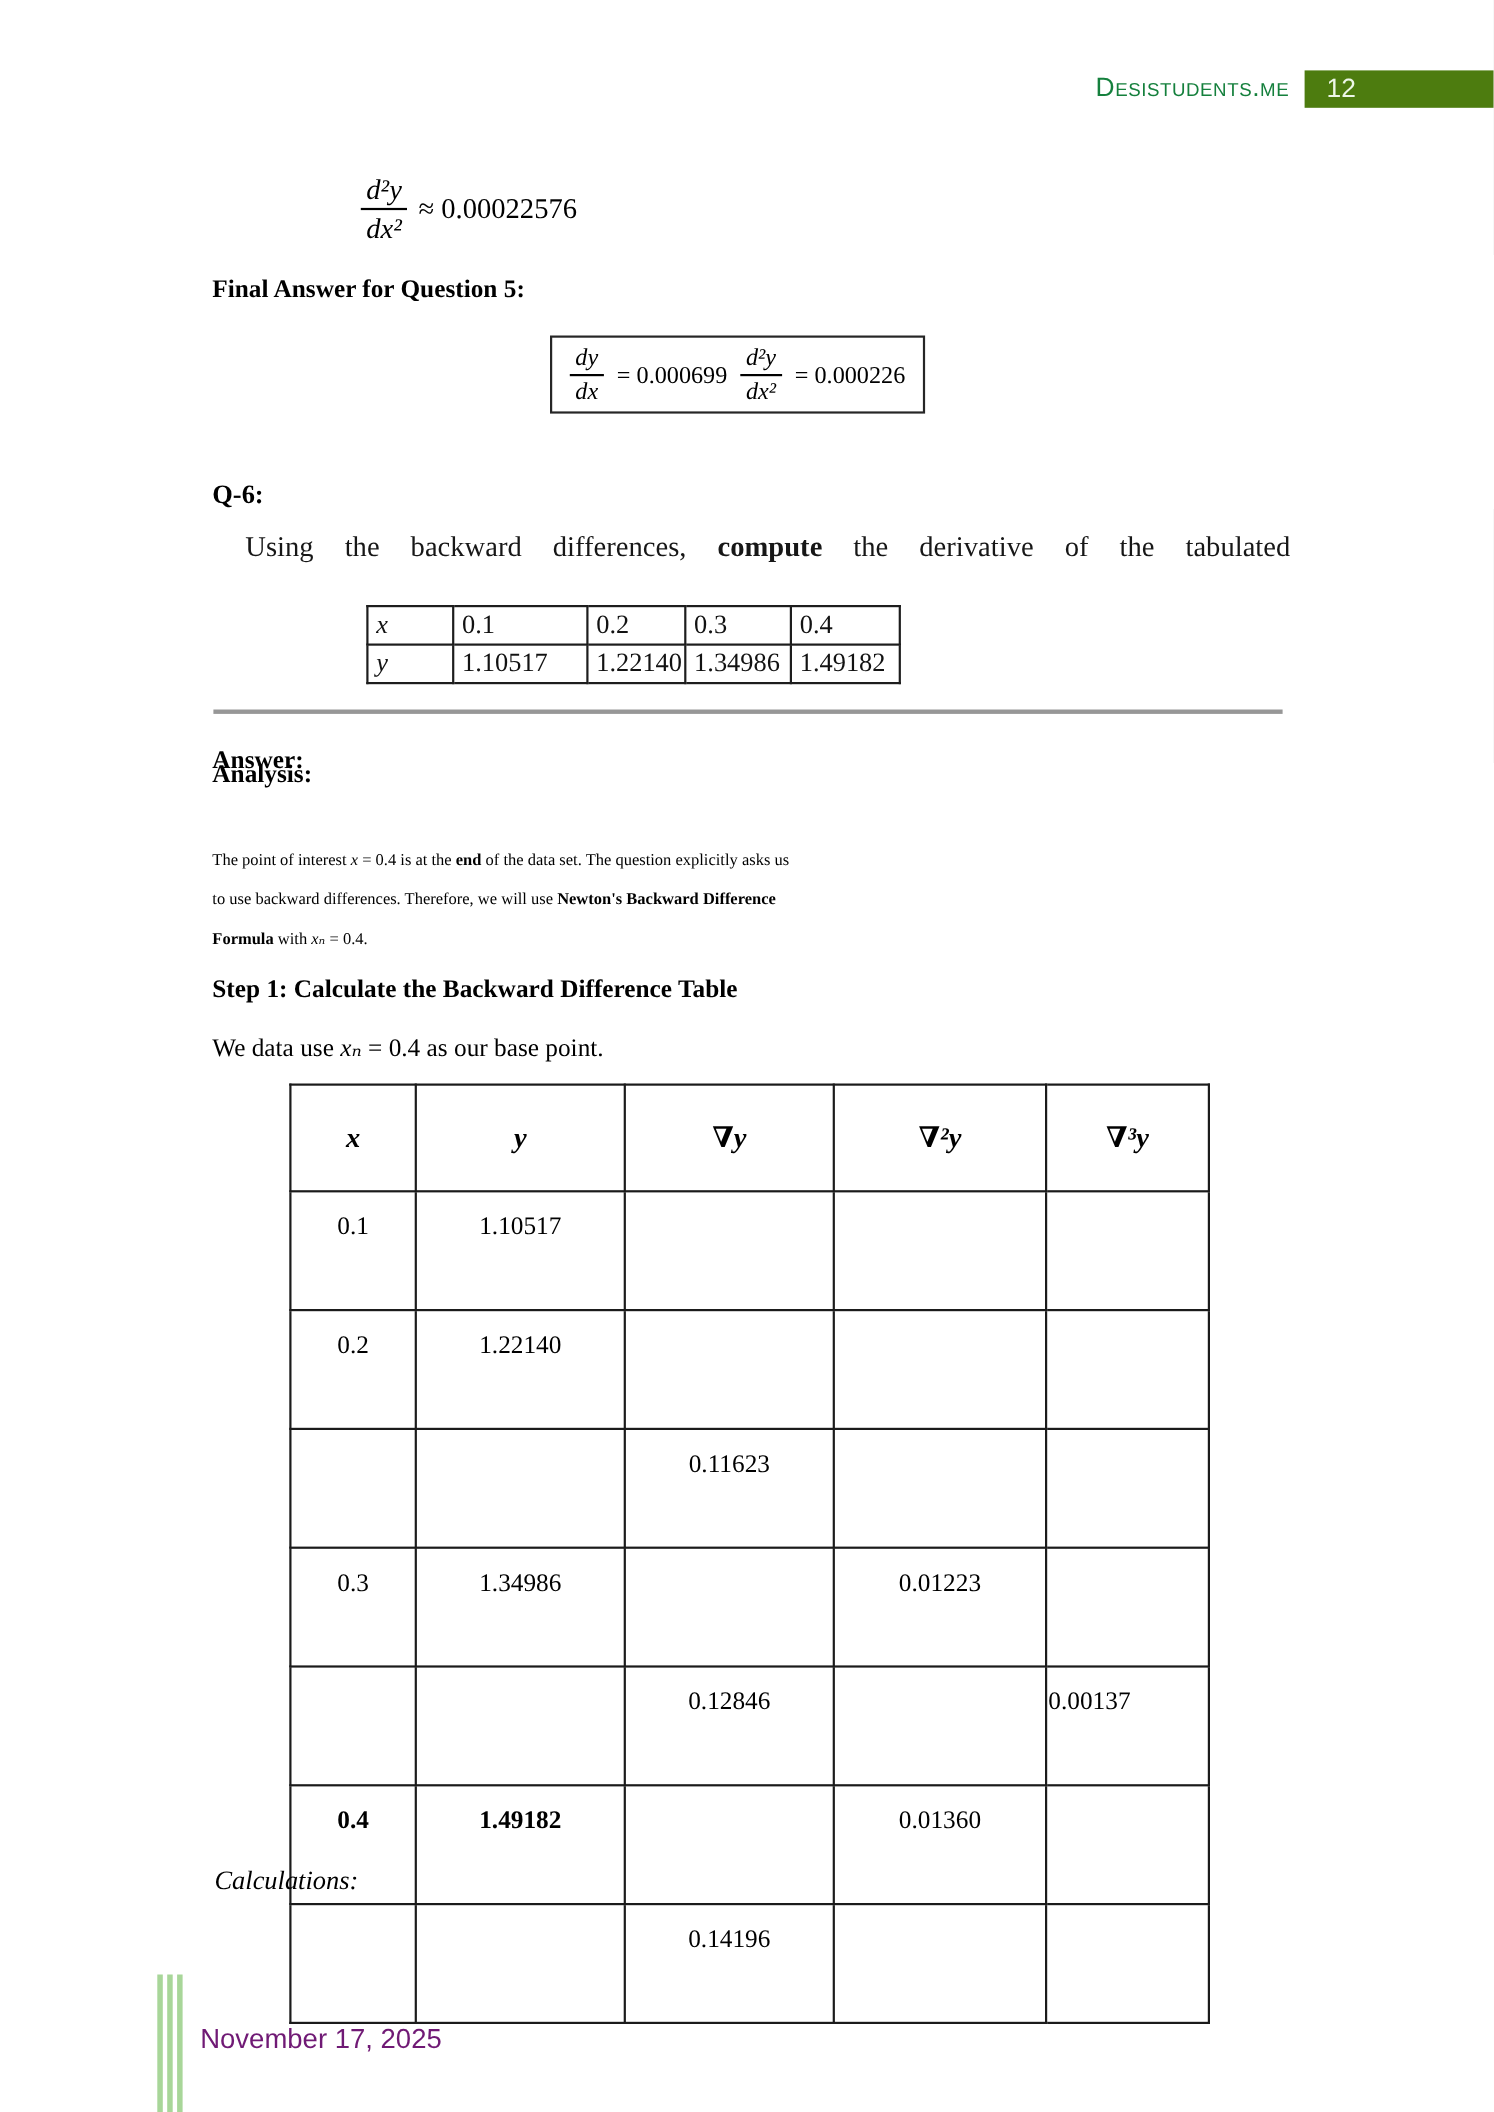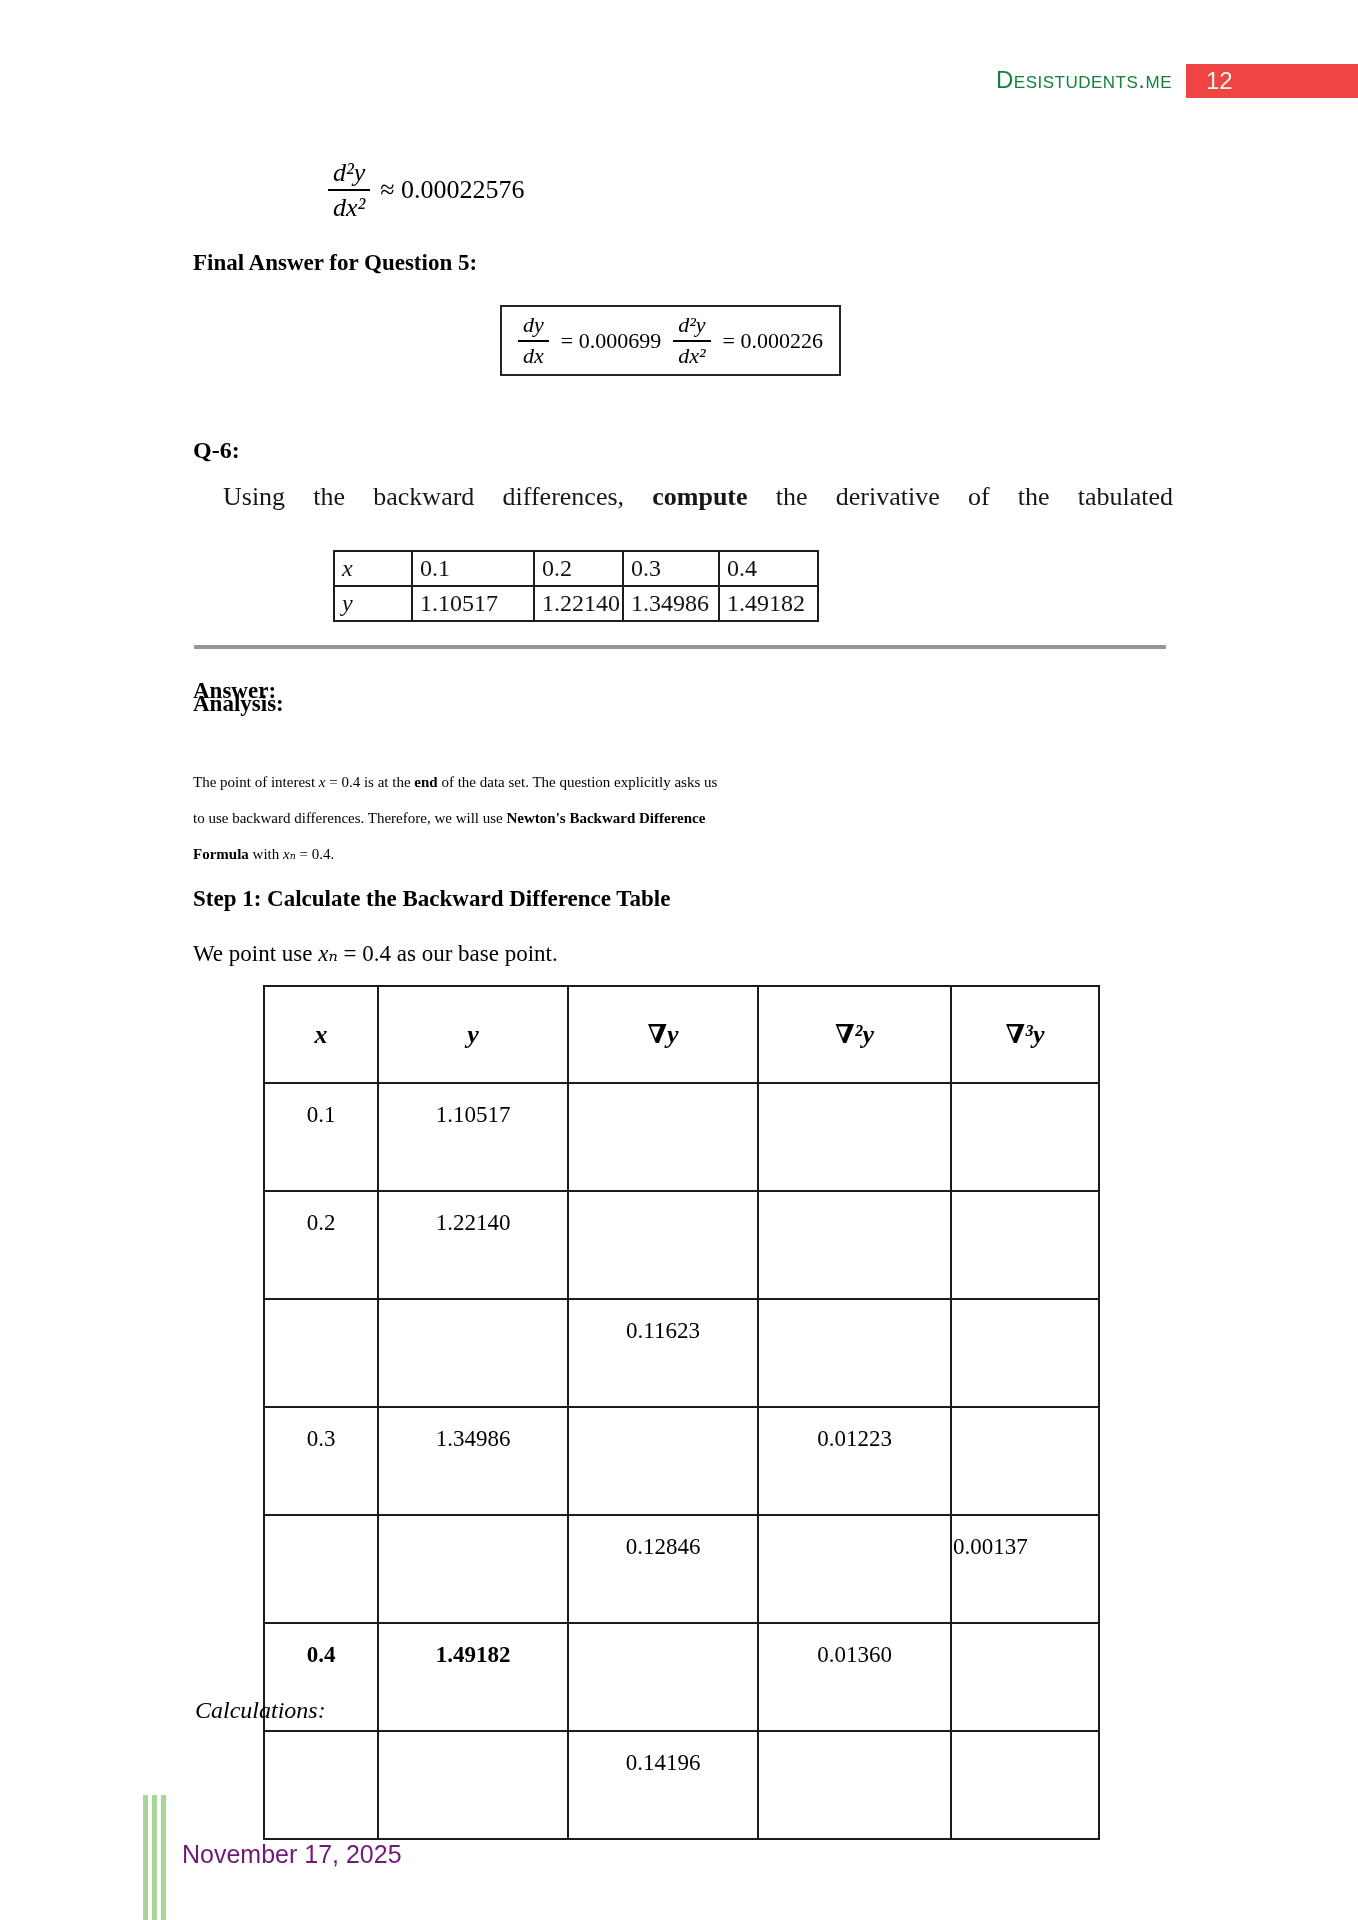--- a/index.html
+++ b/index.html
@@ -9,21 +9,21 @@
     overflow:hidden;margin:0 auto;
   }
   
   .hdr-site{
     position:absolute;top:63px;right:186px;height:34px;line-height:34px;
     font-family:"Liberation Sans","DejaVu Sans",sans-serif;
     font-variant:small-caps;font-size:24px;letter-spacing:.5px;color:#15803d;
   }
   .pg-badge{
     position:absolute;top:64px;left:1186px;width:172px;height:34px;
-    background:#ef4444;color:#edf7e8;
+    background:#4d7c0f;color:#edf7e8;
     font-family:"Liberation Sans","DejaVu Sans",sans-serif;
     font-size:24px;line-height:34px;padding-left:20px;box-sizing:border-box;
   }
   
   .frac{display:inline-flex;flex-direction:column;align-items:center;
         font-style:italic;line-height:1.12;}
   .frac>.num{border-bottom:2.5px solid #000;padding:0 5px 2px;}
   .frac>.den{padding-top:2px;}
   .f-top{position:absolute;left:328px;top:158px;display:flex;align-items:center;
          gap:10px;font-size:26px;}
@@ -148,21 +148,21 @@
     <div>
       <span>to use backward differences. Therefore, we will use </span><span class="b">Newton's Backward Difference</span>
     </div>
     <div>
       <span class="b">Formula</span><span> with </span><span class="it">xₙ</span><span> = 0.4.</span>
     </div>
   </div>
 
   <div class="h h-step">Step 1: Calculate the Backward Difference Table</div>
   <div class="base">
-    <span>We point use </span><span class="it">xₙ</span><span> = 0.4 as our base point.</span>
+    <span>We data use </span><span class="it">xₙ</span><span> = 0.4 as our base point.</span>
   </div>
 
   <table class="dtable">
     <colgroup>
         <col style="width:114px">
         <col style="width:190px">
         <col style="width:190px">
         <col style="width:193px">
         <col style="width:148px">
       </colgroup>

